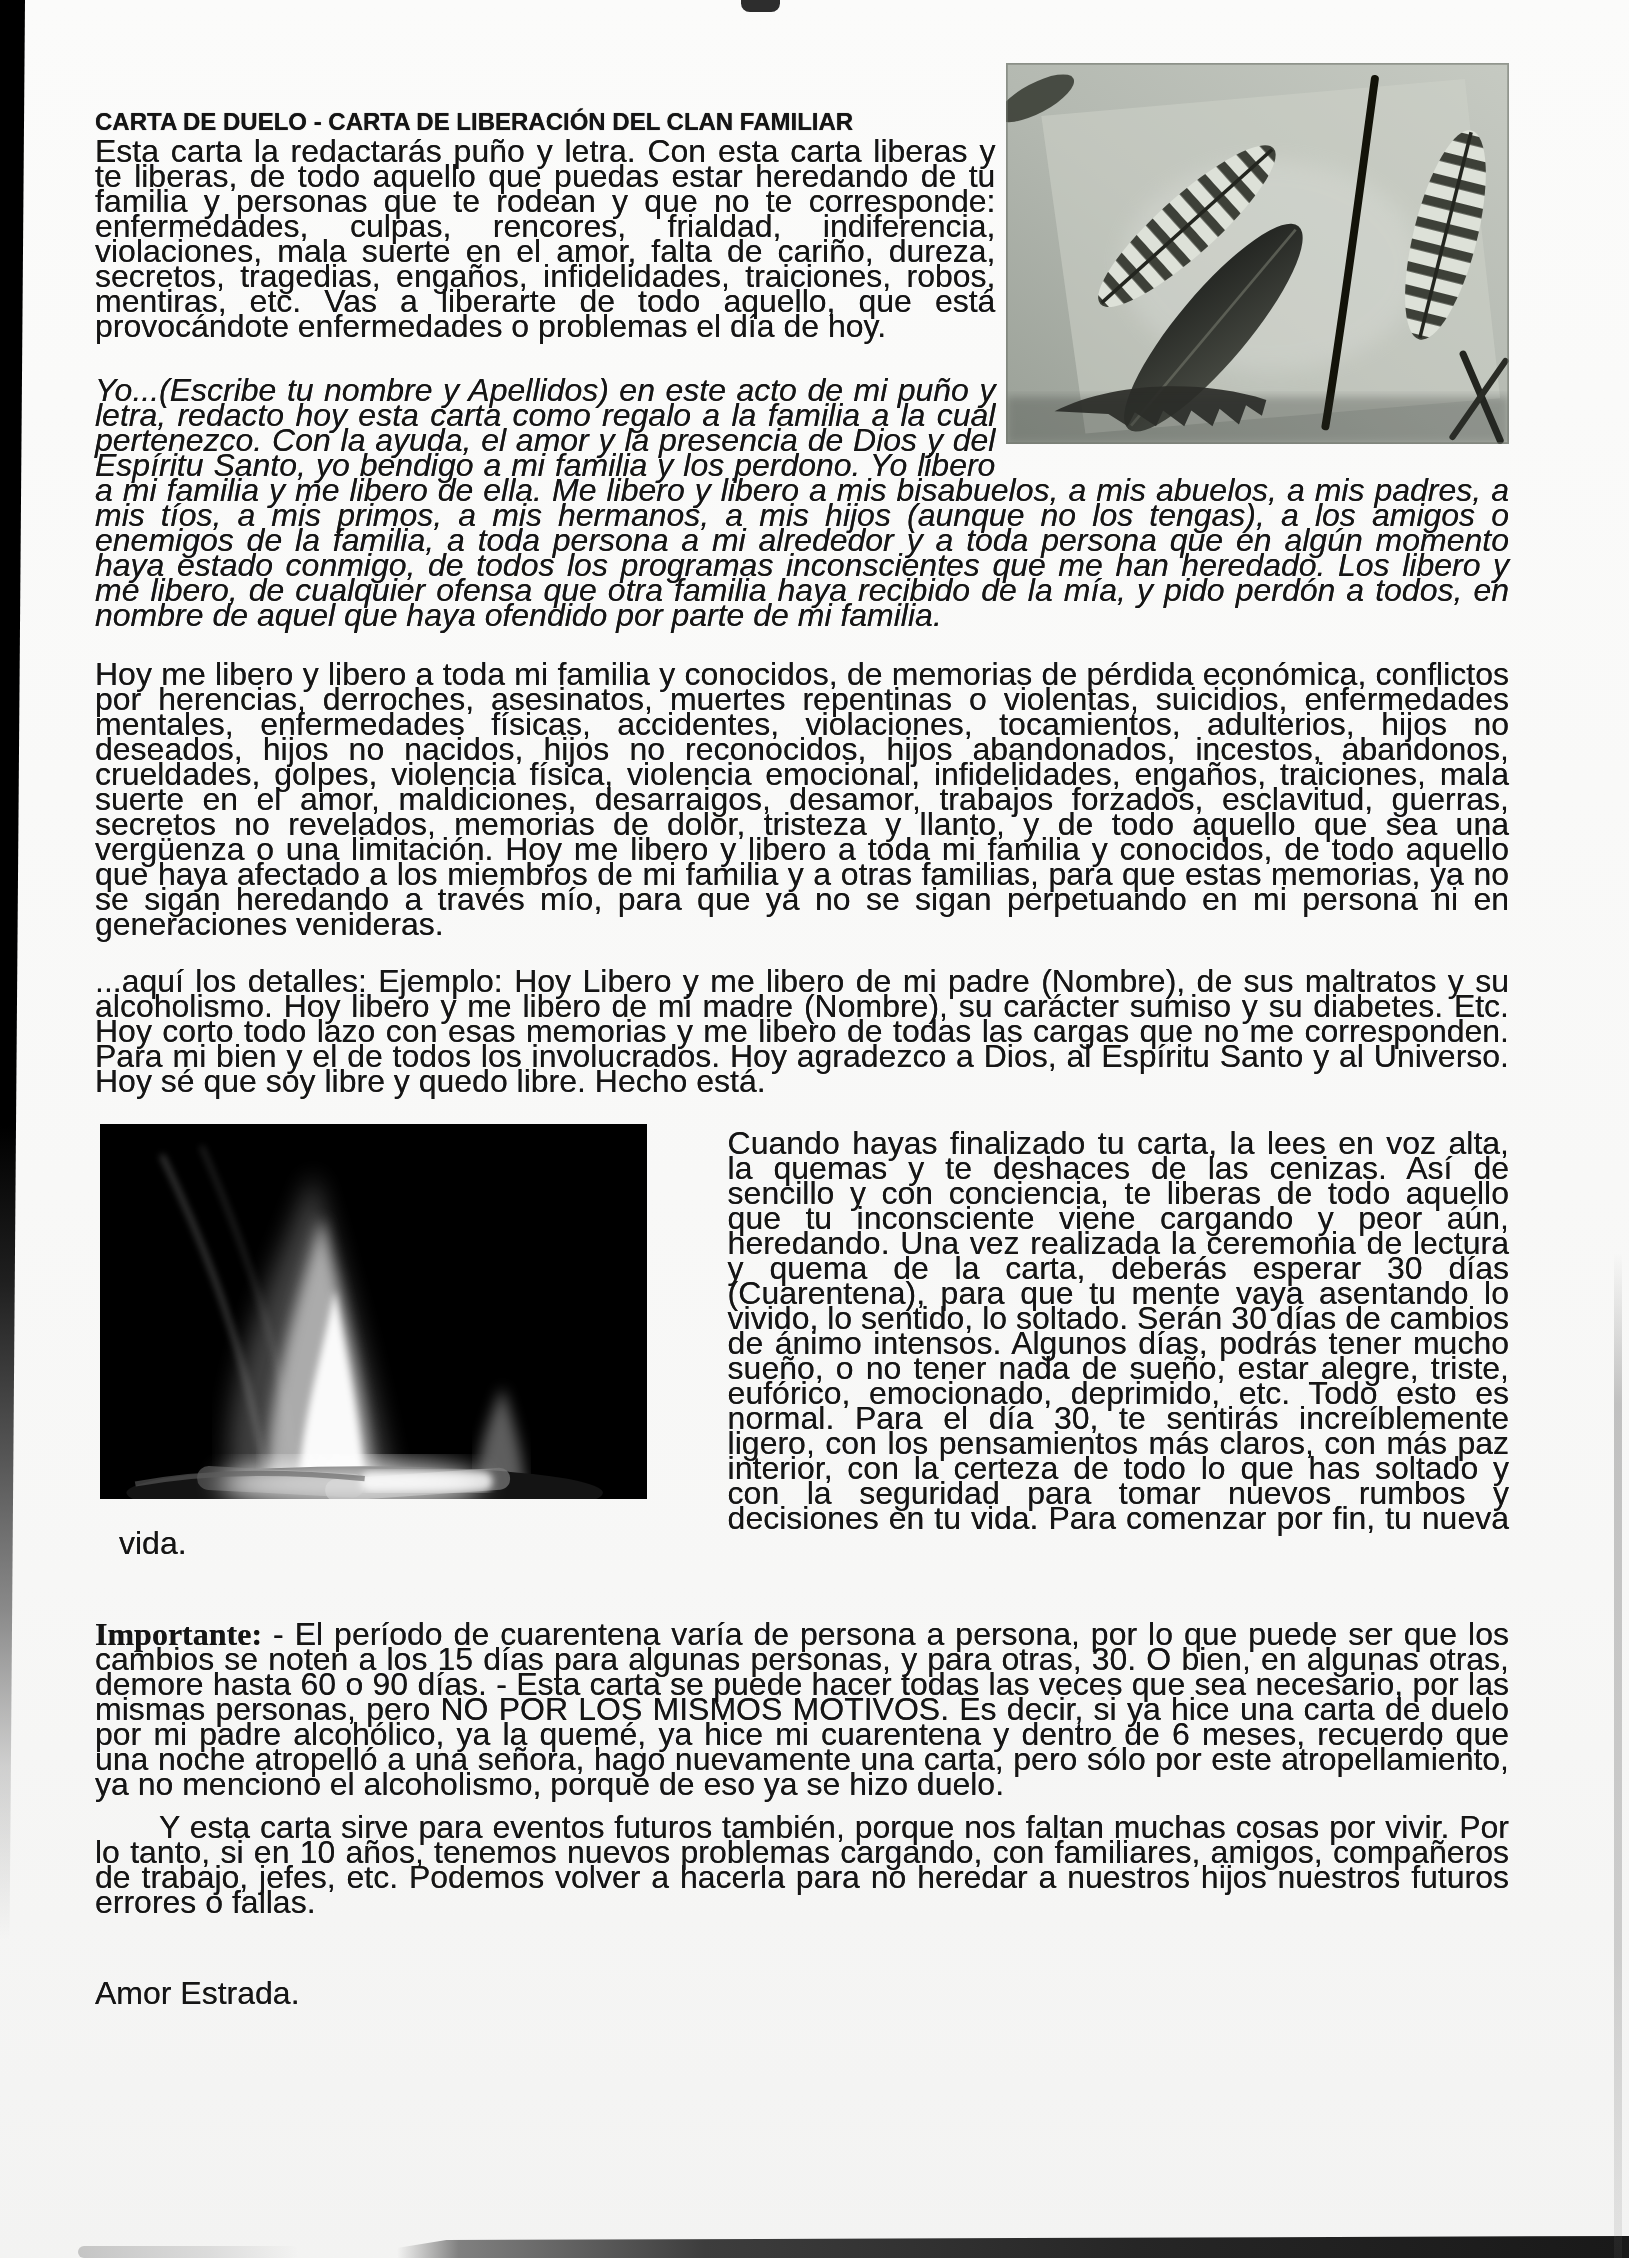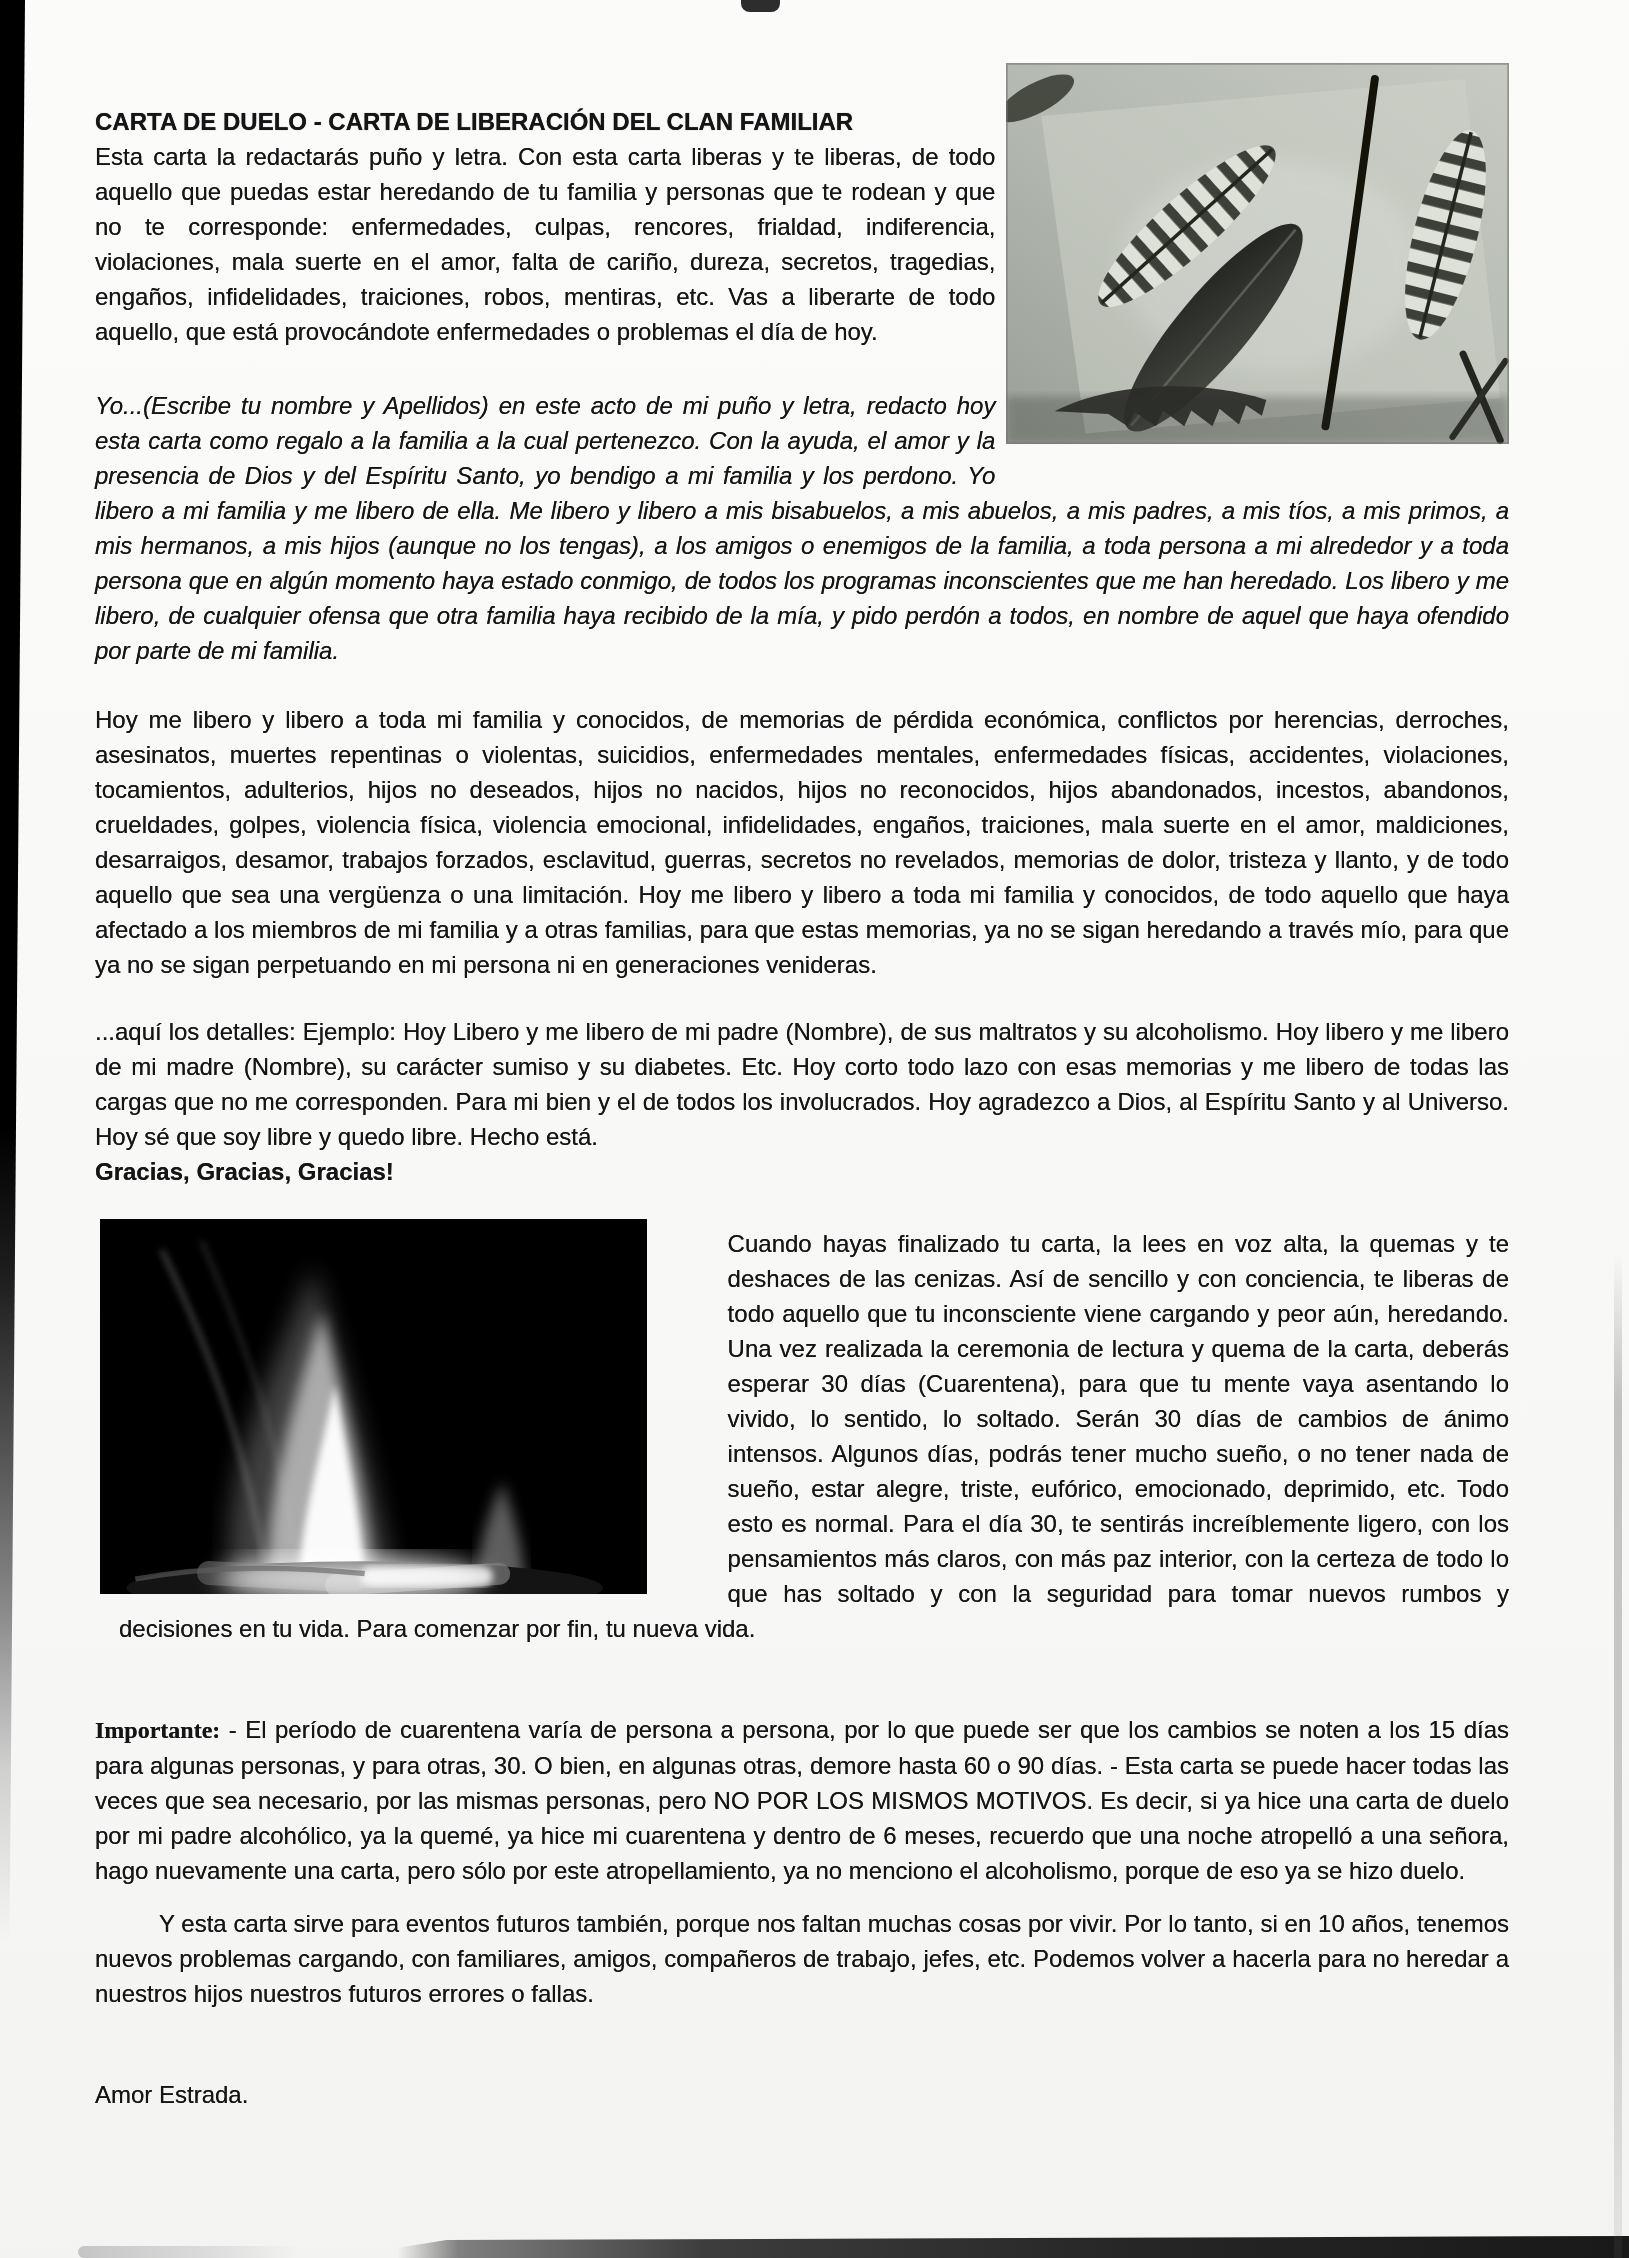--- a/index.html
+++ b/index.html
@@ -9,22 +9,22 @@
     font-family:"Liberation Sans","DejaVu Sans",sans-serif;
     color:#151515;
   }
   .page{
     position:absolute;inset:0;
     padding:104px 120px 0 95px;
     box-sizing:border-box;
   }
   .page p{
     margin:0;
-    font-size:24px;
-    line-height:35px;
+    font-size:32px;
+    line-height:25px;
     text-align:justify;
     text-shadow:0 0 0.6px rgba(0,0,0,0.75);
   }
   .title{
     margin:0;
     font-size:24px;line-height:35px;font-weight:700;
     text-shadow:0 0 0.7px rgba(0,0,0,0.85);
   }
   .heading{font-weight:700;margin-top:37px !important;}
   .carta-body{margin-top:39px !important;font-style:italic;}
@@ -130,21 +130,20 @@
     </div>
 
     <h1 class="title">CARTA DE DUELO - CARTA DE LIBERACIÓN DEL CLAN FAMILIAR</h1>
     <p class="intro">Esta carta la redactarás puño y letra. Con esta carta liberas y te liberas, de todo aquello que puedas estar heredando de tu familia y personas que te rodean y que no te corresponde: enfermedades, culpas, rencores, frialdad, indiferencia, violaciones, mala suerte en el amor, falta de cariño, dureza, secretos, tragedias, engaños, infidelidades, traiciones, robos, mentiras, etc. Vas a liberarte de todo aquello, que está provocándote enfermedades o problemas el día de hoy.</p>
     <p class="carta-body">Yo...(Escribe tu nombre y Apellidos) en este acto de mi puño y letra, redacto hoy esta carta como regalo a la familia a la cual pertenezco. Con la ayuda, el amor y la presencia de Dios y del Espíritu Santo, yo bendigo a mi familia y los perdono. Yo libero a mi familia y me libero de ella. Me libero y libero a mis bisabuelos, a mis abuelos, a mis padres, a mis tíos, a mis primos, a mis hermanos, a mis hijos (aunque no los tengas), a los amigos o enemigos de la familia, a toda persona a mi alrededor y a toda persona que en algún momento haya estado conmigo, de todos los programas inconscientes que me han heredado. Los libero y me libero, de cualquier ofensa que otra familia haya recibido de la mía, y pido perdón a todos, en nombre de aquel que haya ofendido por parte de mi familia.</p>
   </section>
 
   <p class="liberacion">Hoy me libero y libero a toda mi familia y conocidos, de memorias de pérdida económica, conflictos por herencias, derroches, asesinatos, muertes repentinas o violentas, suicidios, enfermedades mentales, enfermedades físicas, accidentes, violaciones, tocamientos, adulterios, hijos no deseados, hijos no nacidos, hijos no reconocidos, hijos abandonados, incestos, abandonos, crueldades, golpes, violencia física, violencia emocional, infidelidades, engaños, traiciones, mala suerte en el amor, maldiciones, desarraigos, desamor, trabajos forzados, esclavitud, guerras, secretos no revelados, memorias de dolor, tristeza y llanto, y de todo aquello que sea una vergüenza o una limitación. Hoy me libero y libero a toda mi familia y conocidos, de todo aquello que haya afectado a los miembros de mi familia y a otras familias, para que estas memorias, ya no se sigan heredando a través mío, para que ya no se sigan perpetuando en mi persona ni en generaciones venideras.</p>
 
   <p class="detalles">...aquí los detalles: Ejemplo: Hoy Libero y me libero de mi padre (Nombre), de sus maltratos y su alcoholismo. Hoy libero y me libero de mi madre (Nombre), su carácter sumiso y su diabetes. Etc. Hoy corto todo lazo con esas memorias y me libero de todas las cargas que no me corresponden. Para mi bien y el de todos los involucrados. Hoy agradezco a Dios, al Espíritu Santo y al Universo. Hoy sé que soy libre y quedo libre. Hecho está.</p>
-  <p class="gracias">Gracias, Gracias, Gracias!</p>
 
   <section class="ceremony-section">
     <div class="photo fire-fig">
       <svg viewBox="0 0 620 425" preserveAspectRatio="none">
         <defs>
           <filter id="b14">
               <feGaussianBlur stdDeviation="14"></feGaussianBlur>
             </filter>
           <filter id="b8">
               <feGaussianBlur stdDeviation="8"></feGaussianBlur>

